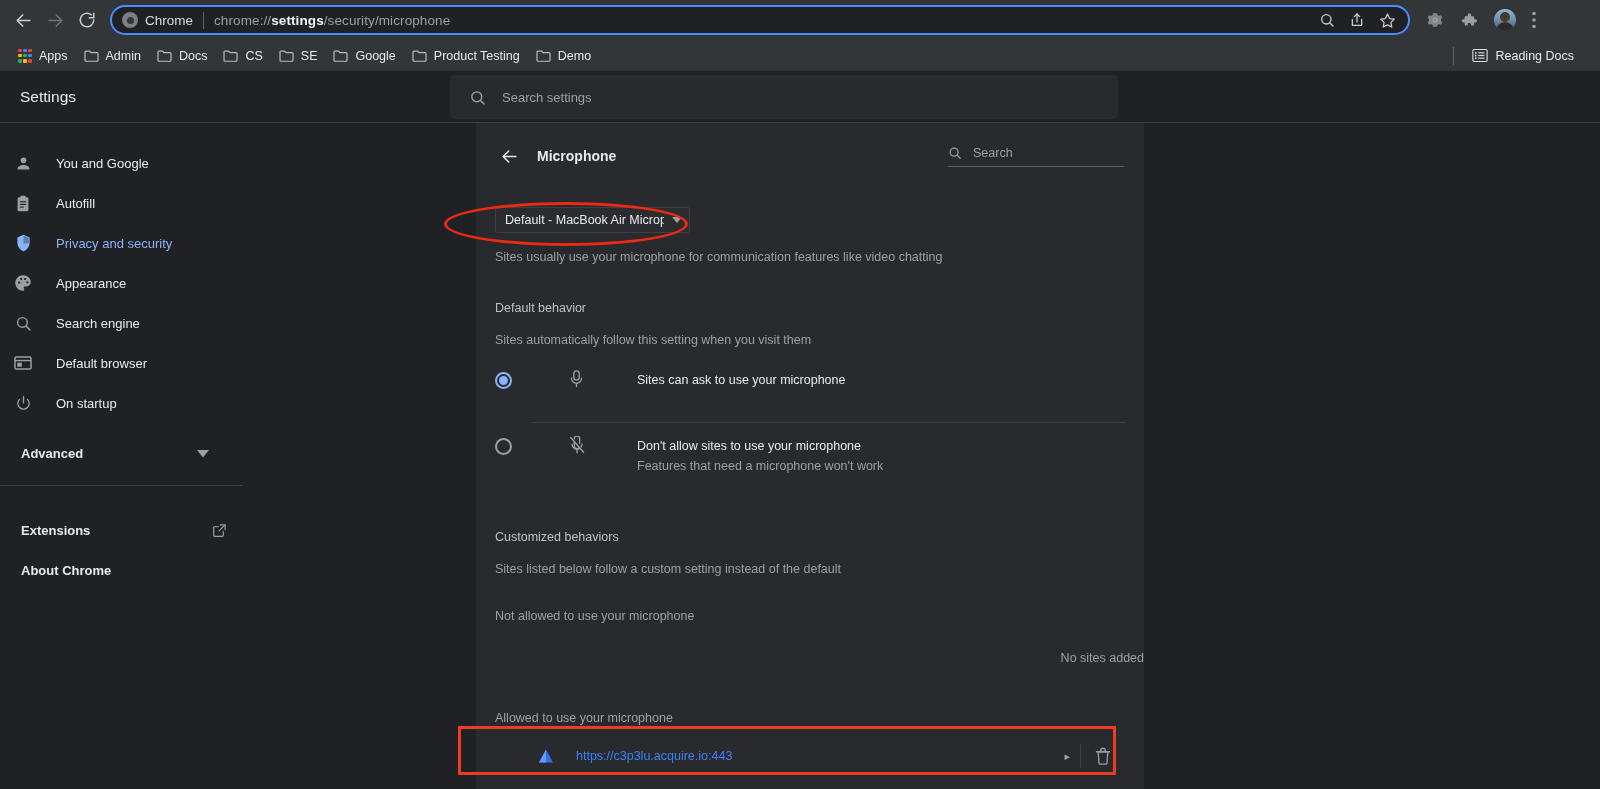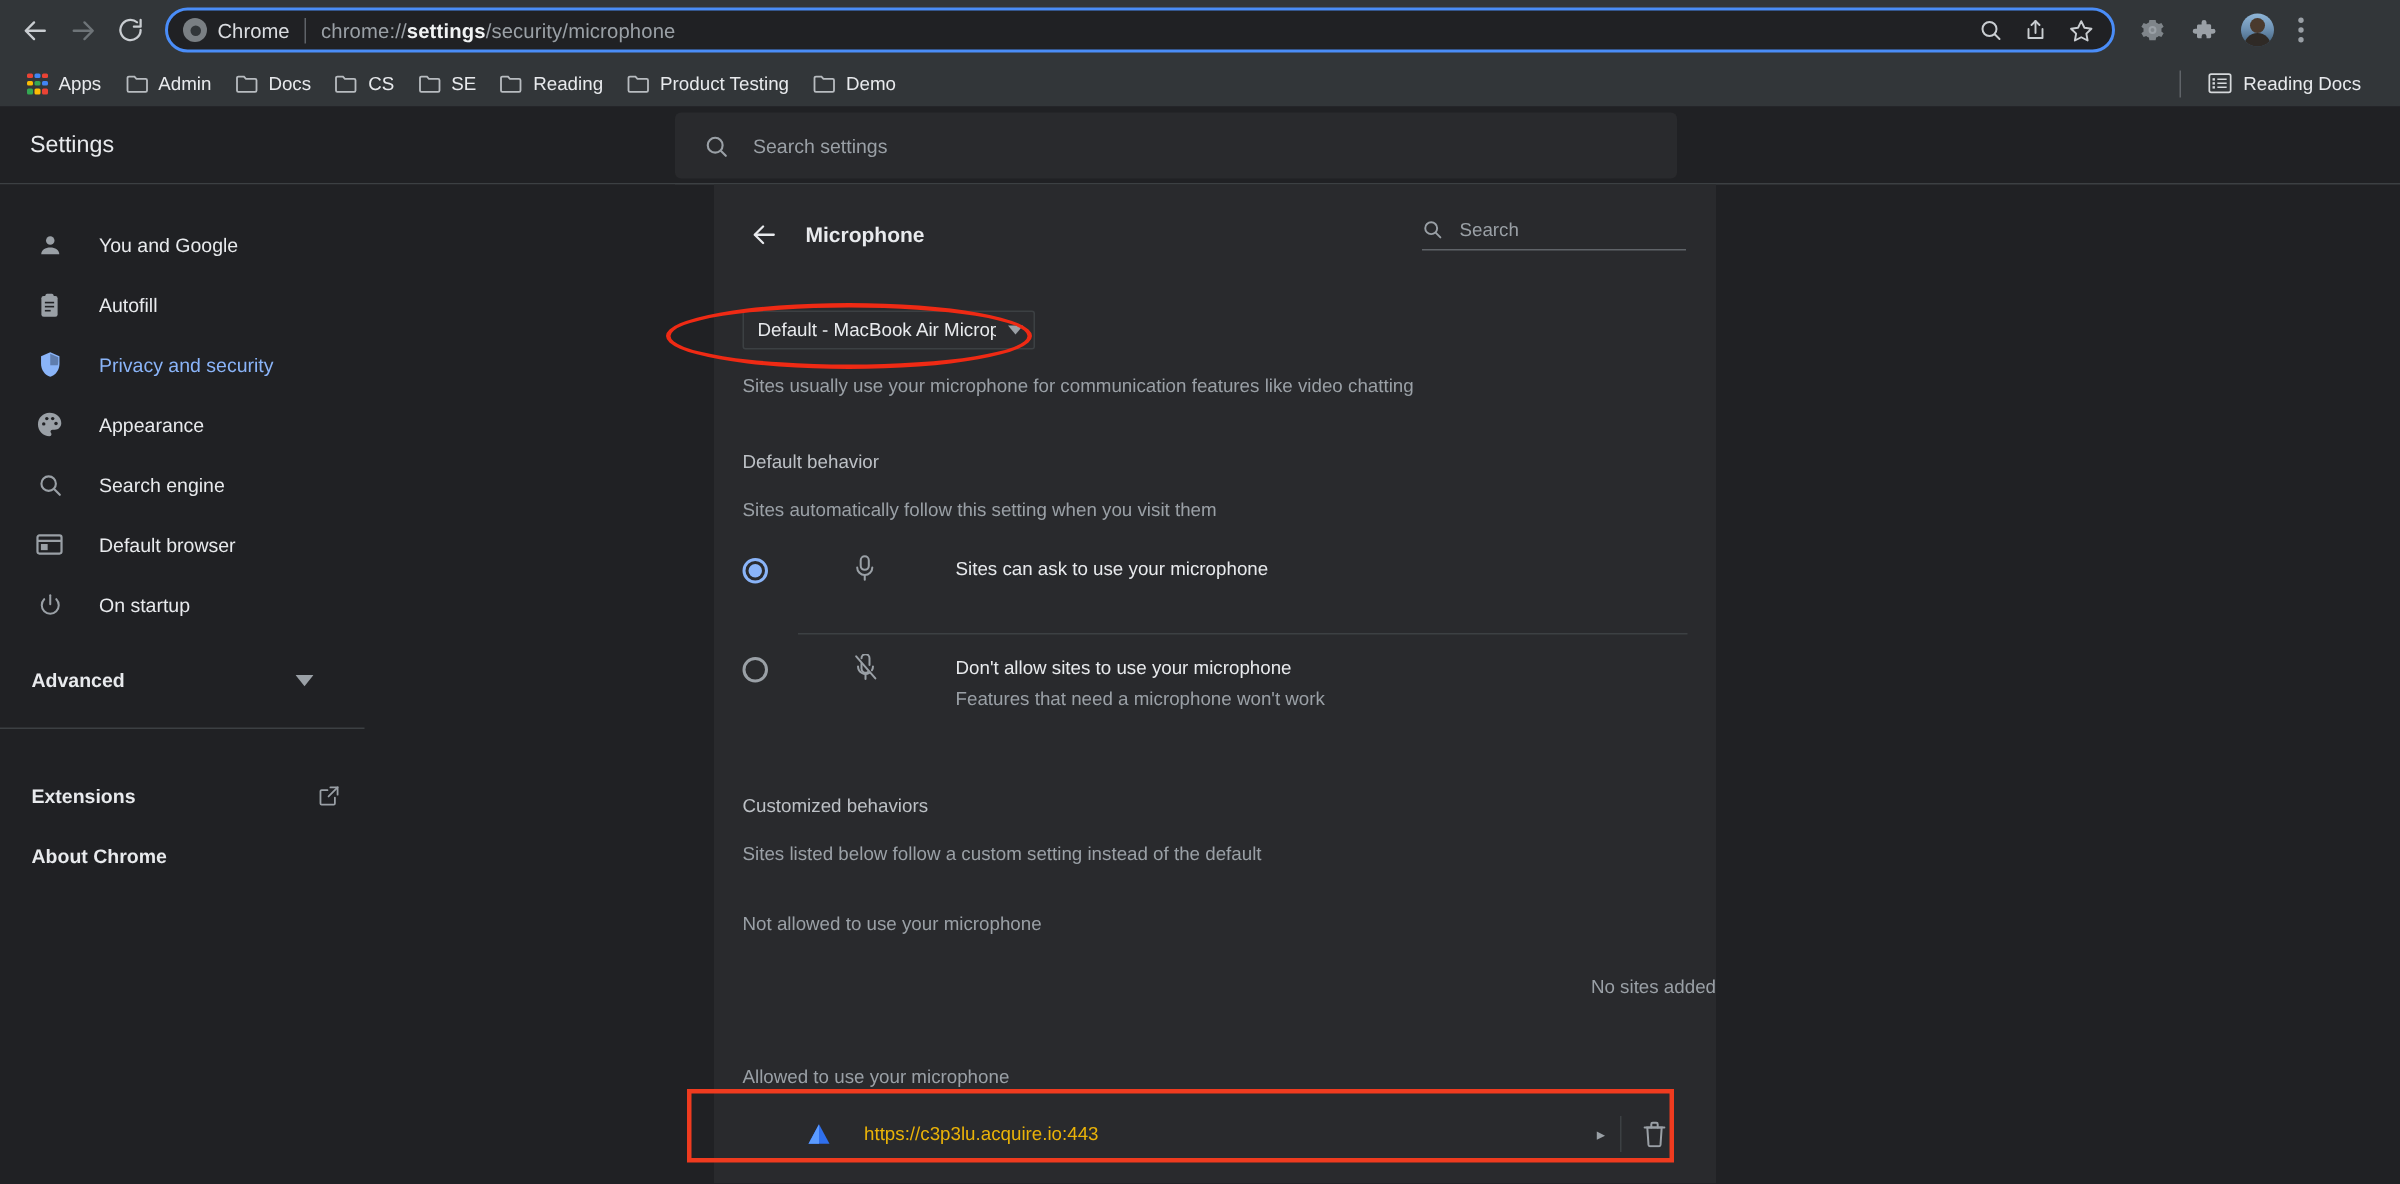--- a/index.html
+++ b/index.html
@@ -110,21 +110,21 @@
   }
 
   
   .sidebar {
     position: absolute; top: 123px; left: 0; width: 450px; height: 666px;
     background: #202124;
     padding-top: 20px;
   }
   .side-item {
     display: flex; align-items: center; height: 40px;
-    padding-left: 21px; cursor: pointer;
+    padding-left: 11px; cursor: pointer;
     font-size: 13px; color: #e8eaed;
   }
   .side-item .si-ic {
     width: 24px; height: 24px; margin-right: 21px;
     display: flex; align-items: center; justify-content: center;
     color: #9aa0a6; flex: 0 0 auto;
   }
   .side-item.active { color: #8ab4f8; }
   .side-item.active .si-ic { color: #8ab4f8; }
   .side-adv {
@@ -194,21 +194,21 @@
   .radio-txt .t2 { font-size: 12.5px; color: #9aa0a6; margin-top: 5px; }
   .inner-rule { height: 1px; background: #3c4043; margin-left: 56px; margin-right: 19px; }
 
   .site-row {
     display: flex; align-items: center; height: 48px;
     margin: 0 19px; padding-left: 42px; cursor: pointer;
   }
   .site-fav {
     width: 18px; height: 18px; flex: 0 0 auto; margin-right: 21px; display: flex;
   }
-  .site-url { font-size: 12.5px; color: #eab308; }
+  .site-url { font-size: 12.5px; color: #3b82f6; }
   .site-arrow { margin-left: auto; color: #9aa0a6; font-size: 11px; padding-right: 10px; }
   .site-sep { width: 1px; height: 24px; background: #3c4043; margin-right: 0; }
   .del-btn {
     width: 44px; height: 44px; display: flex; align-items: center; justify-content: center;
     color: #9aa0a6; cursor: pointer; flex: 0 0 auto;
   }
   .empty-note { font-size: 12.5px; color: #9aa0a6; padding-left: 56px; }
 
   
   .anno-ellipse {
@@ -340,21 +340,21 @@
     <svg class="folder-ic" viewBox="0 0 16 14" fill="none" stroke="#b8bcc0" stroke-width="1.3">
         <path d="M1 3.2a1 1 0 0 1 1-1h4l1.4 1.6H14a1 1 0 0 1 1 1v7.4a1 1 0 0 1-1 1H2a1 1 0 0 1-1-1z"></path>
       </svg>
     <span>SE</span>
   </div>
 
   <div class="bm">
     <svg class="folder-ic" viewBox="0 0 16 14" fill="none" stroke="#b8bcc0" stroke-width="1.3">
         <path d="M1 3.2a1 1 0 0 1 1-1h4l1.4 1.6H14a1 1 0 0 1 1 1v7.4a1 1 0 0 1-1 1H2a1 1 0 0 1-1-1z"></path>
       </svg>
-    <span>Reading</span>
+    <span>Google</span>
   </div>
 
   <div class="bm">
     <svg class="folder-ic" viewBox="0 0 16 14" fill="none" stroke="#b8bcc0" stroke-width="1.3">
         <path d="M1 3.2a1 1 0 0 1 1-1h4l1.4 1.6H14a1 1 0 0 1 1 1v7.4a1 1 0 0 1-1 1H2a1 1 0 0 1-1-1z"></path>
       </svg>
     <span>Product Testing</span>
   </div>
 
   <div class="bm">

